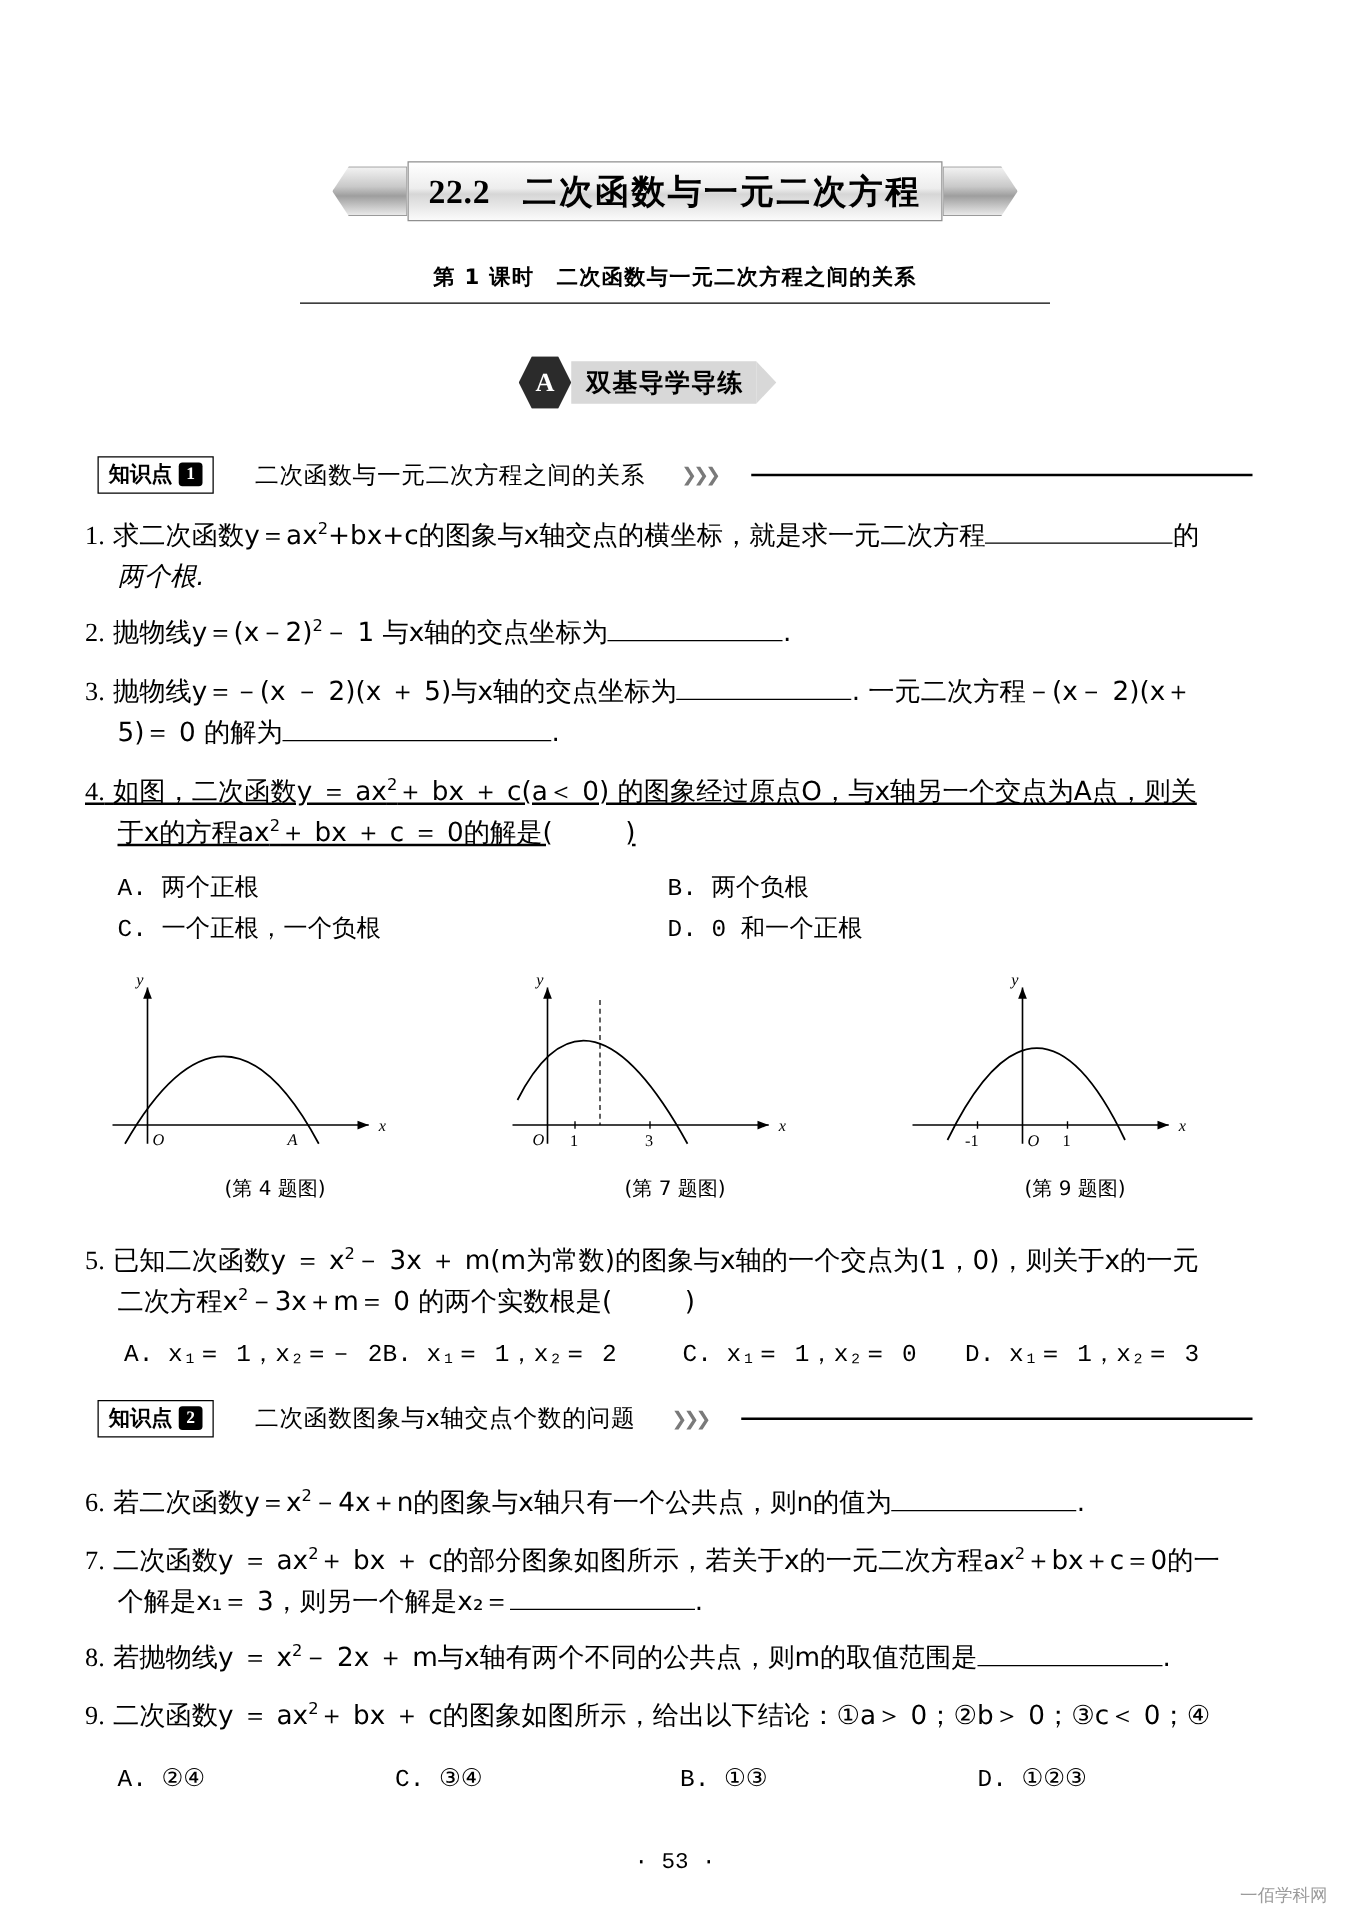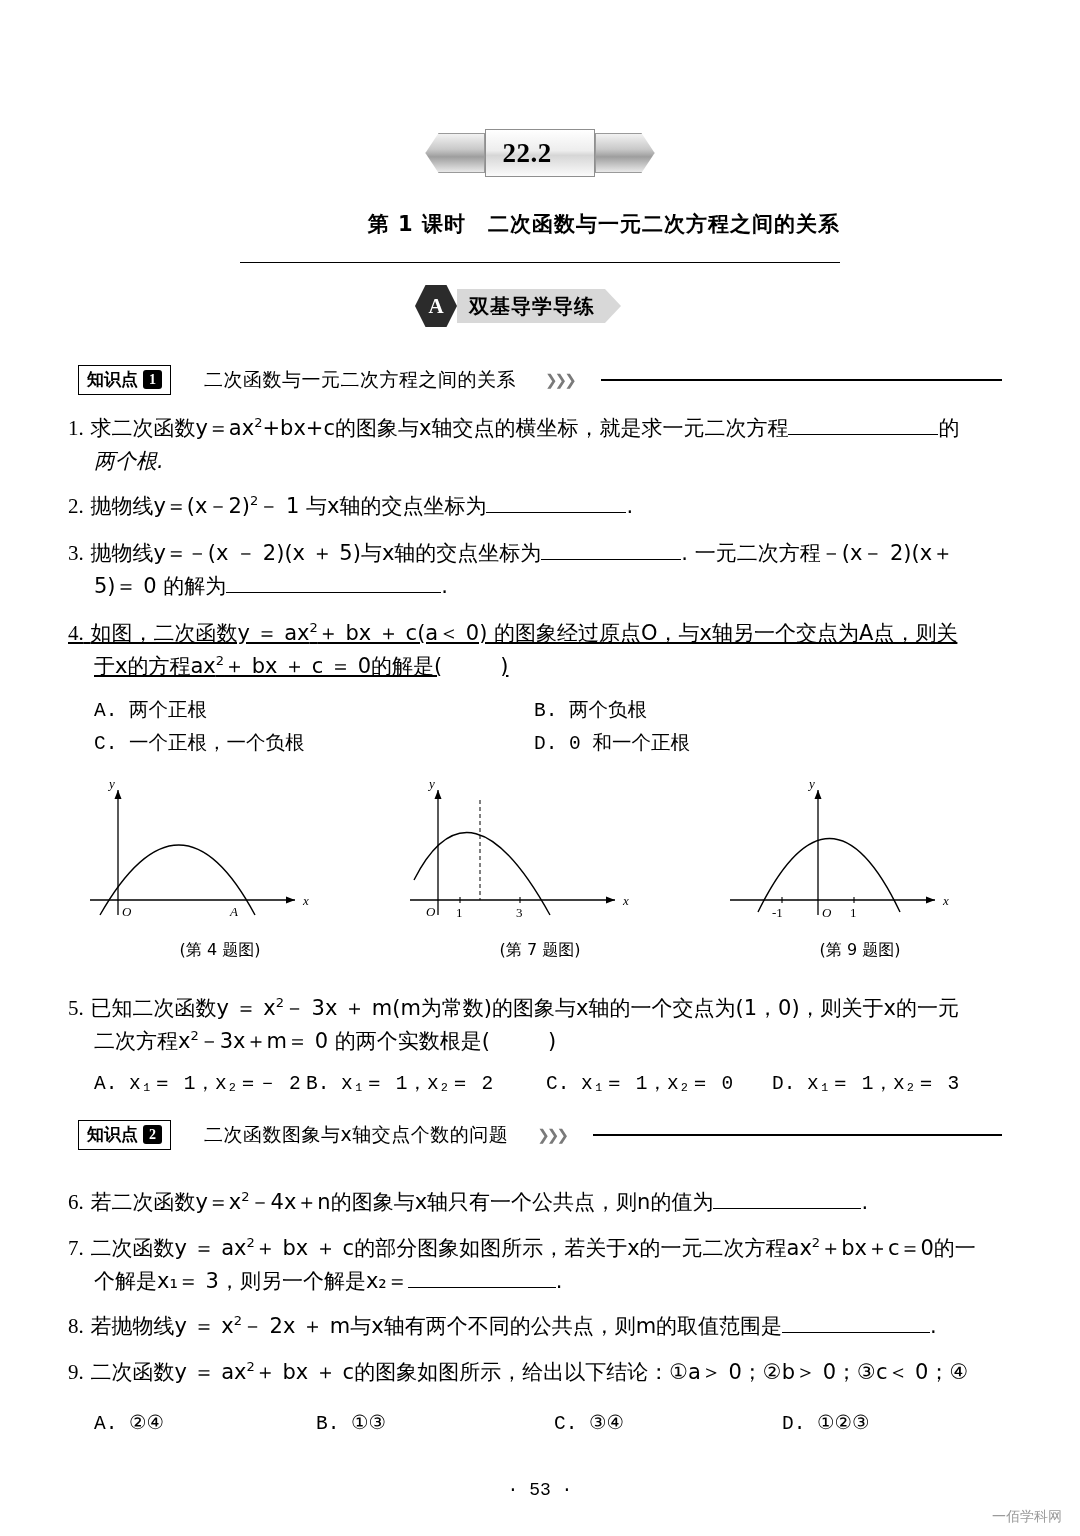--- a/index.html
+++ b/index.html
@@ -76,25 +76,25 @@
     letter-spacing: 2px;
     font-family: "DejaVu Sans", "Liberation Sans", sans-serif;
   }
 
   
   .subtitle {
     position: absolute;
     left: 240px;
     top: 210px;
     width: 600px;
-    text-align: right;
-    font-size: 21px;
+    text-align: center;
+    font-size: 17px;
     font-weight: bold;
     letter-spacing: 1px;
-    padding-bottom: 24px;
+    padding-bottom: 9px;
     border-bottom: 1.5px solid #000;
     font-family: "DejaVu Sans", "Liberation Sans", sans-serif;
   }
 
   
   .sec-a {
     position: absolute;
     left: 415px;
     top: 285px;
     display: flex;
@@ -258,20 +258,21 @@
 </style>
 </head>
 <body>
 
 <div class="page">
 
   <div class="banner-wrap">
     <div class="banner-left"></div>
     <div class="banner-center">
       <span class="banner-num">22.2</span>
+      <span class="banner-title">二次函数与一元二次方程</span>
     </div>
     <div class="banner-right"></div>
   </div>
 
   <div class="subtitle">第 1 课时　二次函数与一元二次方程之间的关系</div>
 
   <div class="sec-a">
     <div class="hex">A</div>
     <div class="sec-a-label">双基导学导练</div>
     <div class="sec-a-arrow"></div>
@@ -393,21 +394,21 @@
       <span class="num">5.</span>
       <span>已知二次函数y ＝ x</span><sup>2</sup><span>－ 3x ＋ m(m为常数)的图象与x轴的一个交点为(1，0)，则关于x的一元</span>
     </div>
     <div style="padding-left:26px;">
       <span>二次方程x</span><sup>2</sup><span>－3x＋m＝ 0 的两个实数根是(</span><span class="blank" style="width:58px;border-bottom:none;"></span><span>)</span>
     </div>
   </div>
 
   <div class="opts" style="top:1068px;">
     <div class="opt-row">
-      <div class="opt" style="width:212px;padding-left:26px;">A. x₁＝ 1，x₂＝－ 2</div>
+      <div class="opt" style="width:212px;padding-left:26px;text-align:right;">A. x₁＝ 1，x₂＝－ 2</div>
       <div class="opt" style="width:240px;">B. x₁＝ 1，x₂＝ 2</div>
       <div class="opt" style="width:226px;">C. x₁＝ 1，x₂＝ 0</div>
       <div class="opt">D. x₁＝ 1，x₂＝ 3</div>
     </div>
   </div>
 
   <div class="kp" style="top:1120px;">
     <div class="kp-box">
       <span>知识点</span>
       <span class="kp-num">2</span>
@@ -444,22 +445,22 @@
   <div class="q" style="top:1356px;">
     <div>
       <span class="num">9.</span>
       <span>二次函数y ＝ ax</span><sup>2</sup><span>＋ bx ＋ c的图象如图所示，给出以下结论：①a＞ 0；②b＞ 0；③c＜ 0；④</span>
     </div>
   </div>
 
   <div class="opts" style="top:1408px;">
     <div class="opt-row">
       <div class="opt" style="width:222px;padding-left:26px;">A. ②④</div>
+      <div class="opt" style="width:228px;">C. ③④</div>
       <div class="opt" style="width:238px;">B. ①③</div>
-      <div class="opt" style="width:228px;">C. ③④</div>
       <div class="opt">D. ①②③</div>
     </div>
   </div>
 
   <div class="footer">· 53 ·</div>
   <div class="watermark">一佰学科网</div>
 
 </div>
 
 </body></html>

